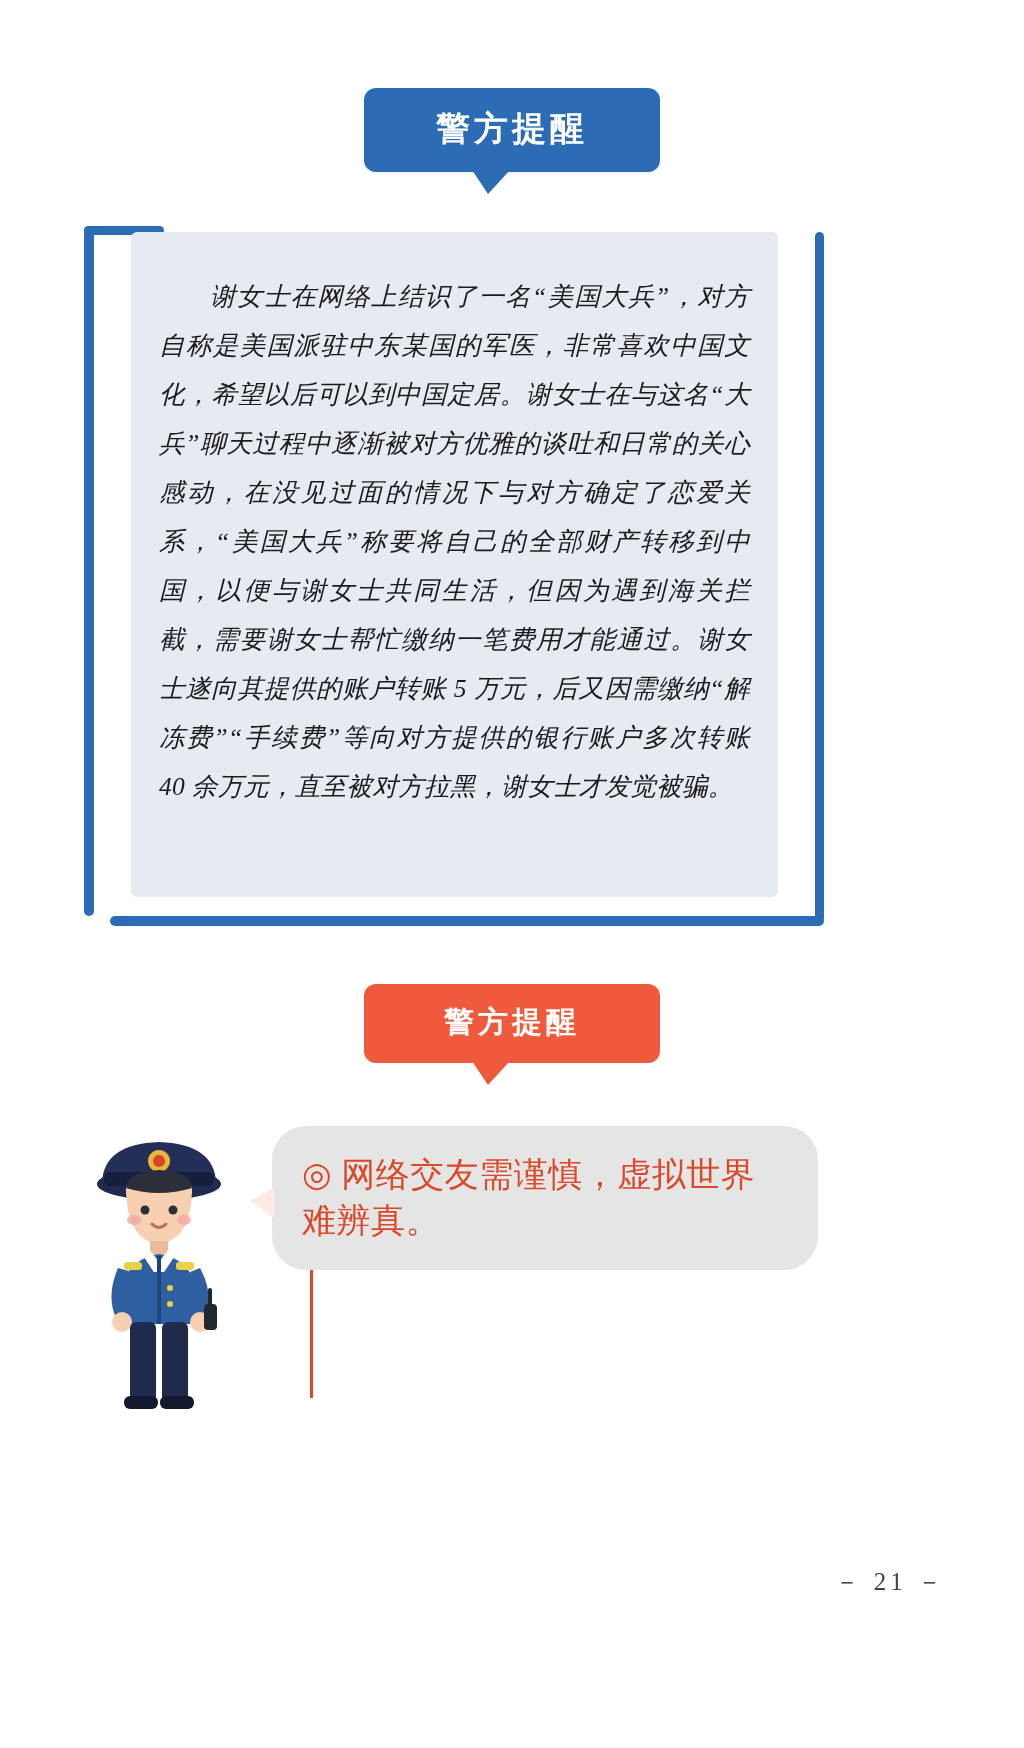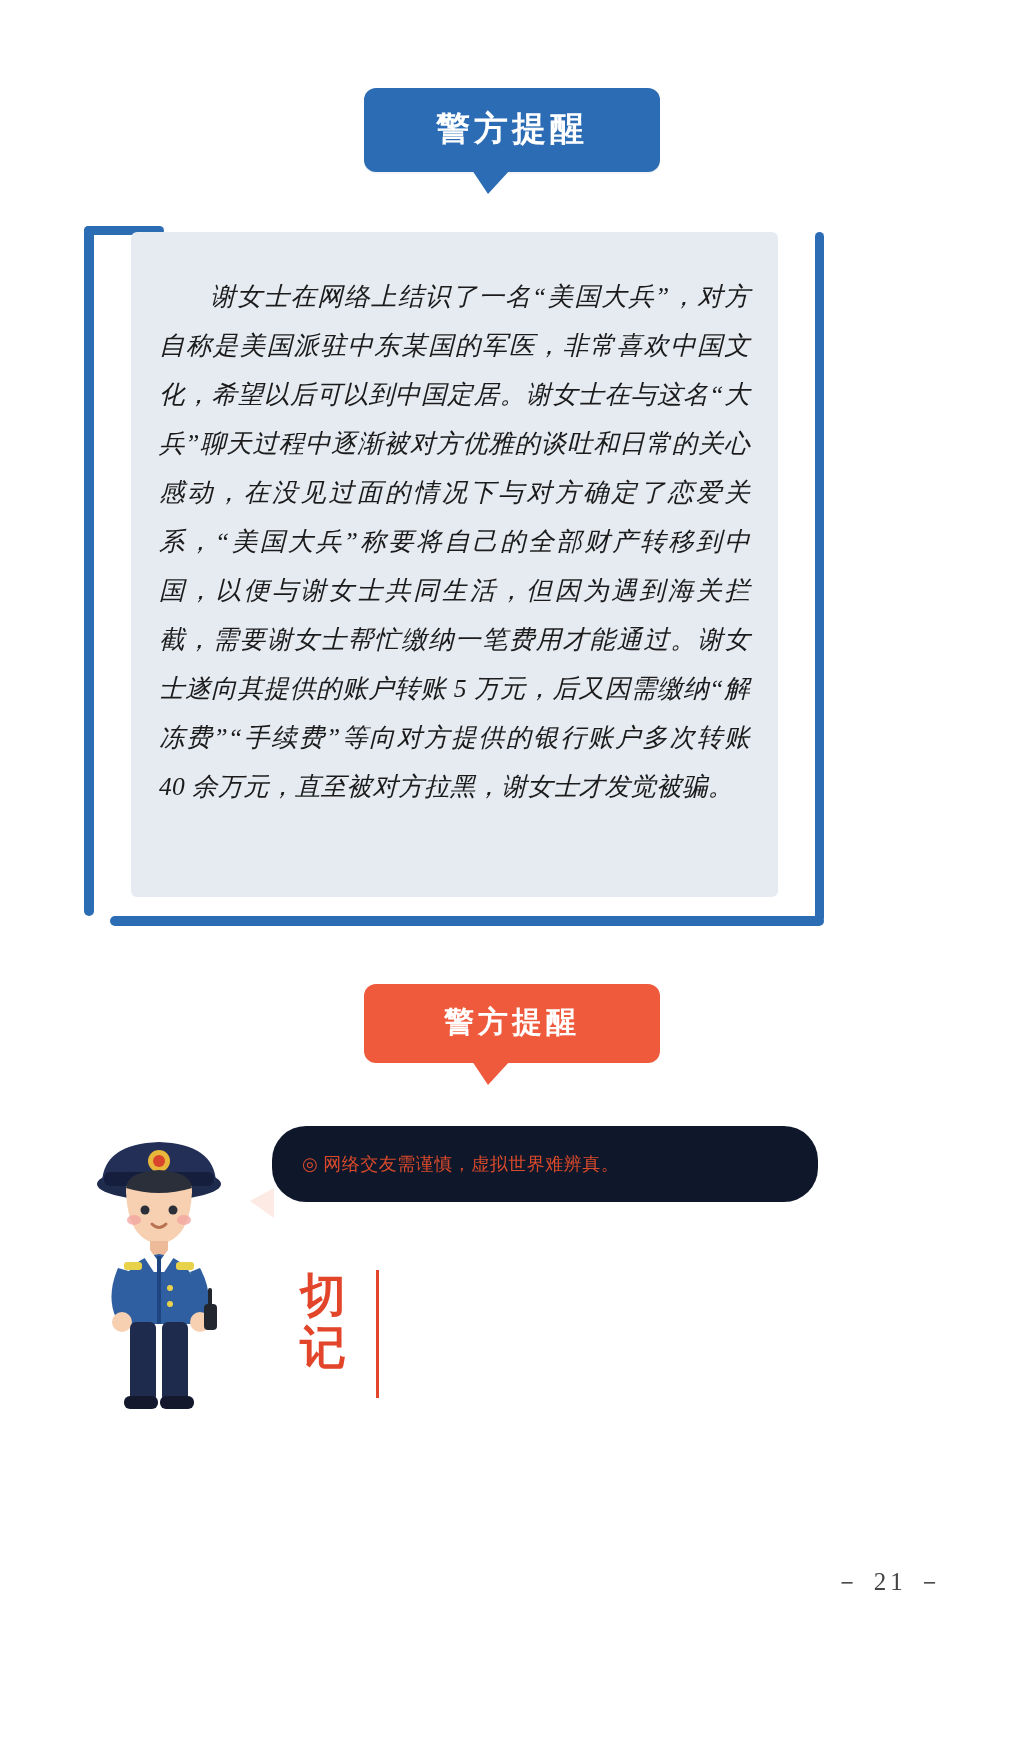--- a/index.html
+++ b/index.html
@@ -149,24 +149,24 @@
     border-top: 24px solid #f05a3c;
   }
 
   
   .bubble {
     position: absolute;
     top: 1126px;
     left: 272px;
     width: 546px;
     box-sizing: border-box;
-    background: #0f172a;
+    background: #e5e5e5;
     border-radius: 34px;
     padding: 26px 30px;
-    font-size: 18px;
+    font-size: 34px;
     color: #d94a2b;
     letter-spacing: 0.5px;
   }
   .bubble::before {
     content: "";
     position: absolute;
     left: -22px;
     top: 62px;
     width: 0;
     height: 0;
@@ -290,17 +290,16 @@
     <rect x="66" y="194" width="26" height="80" rx="6" fill="#1f2b4d"></rect>
     <rect x="98" y="194" width="26" height="80" rx="6" fill="#1f2b4d"></rect>
     <rect x="60" y="268" width="34" height="13" rx="6" fill="#14182c"></rect>
     <rect x="96" y="268" width="34" height="13" rx="6" fill="#14182c"></rect>
   </svg>
 </div>
 
 <div class="bubble">◎ 网络交友需谨慎，虚拟世界难辨真。</div>
 
 <div class="remember-wrap">
-  <div class="remember-label">切记</div>
   <div class="remember-divider"></div>
 </div>
 
 <div class="page-number">－ 21 －</div>
 
 </body></html>

